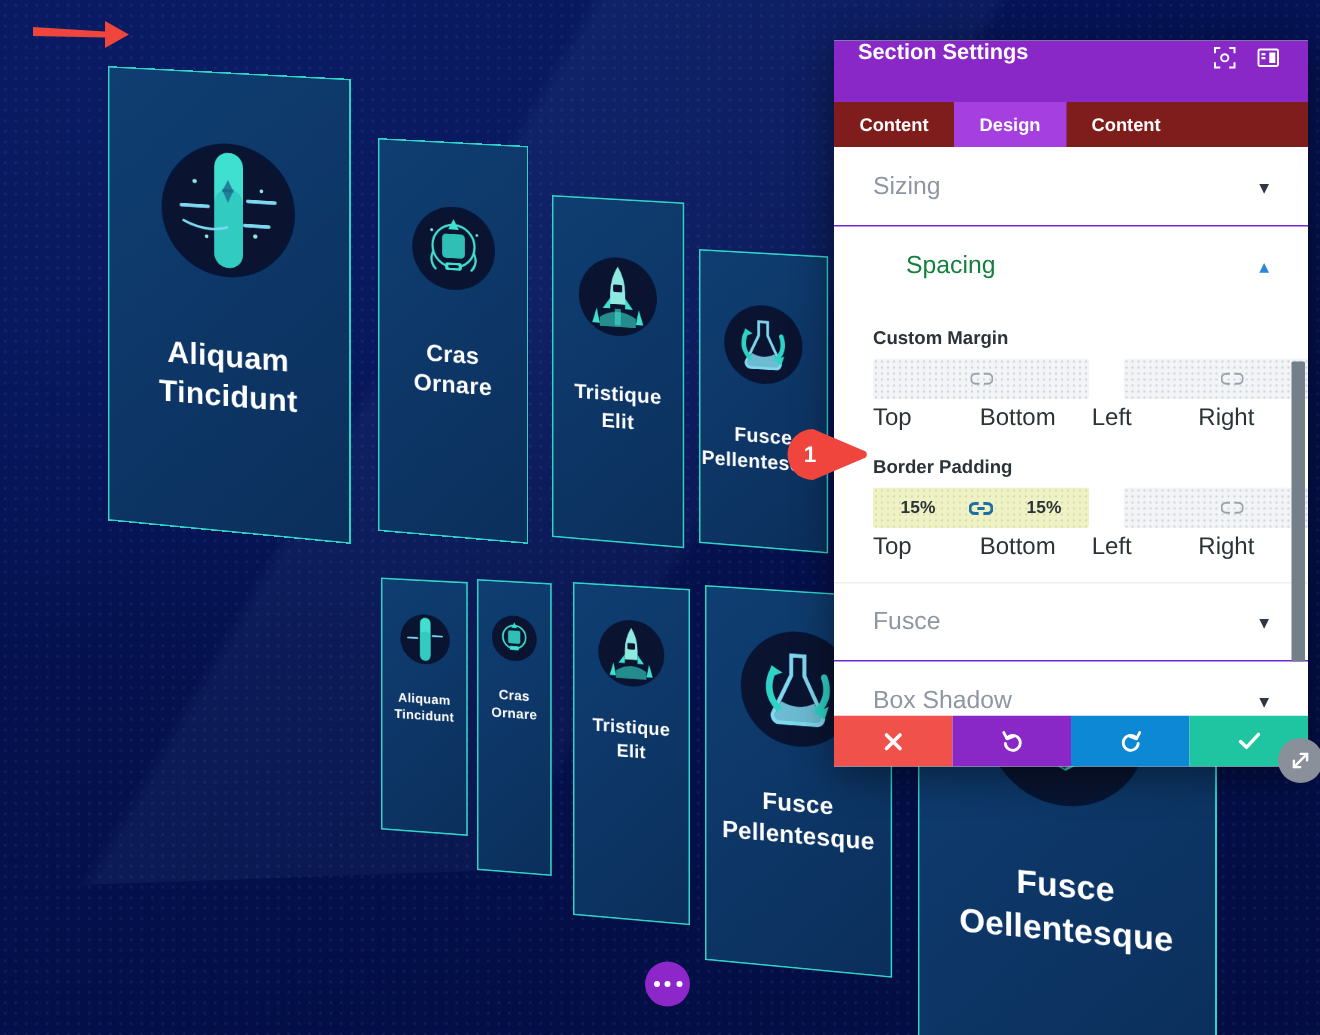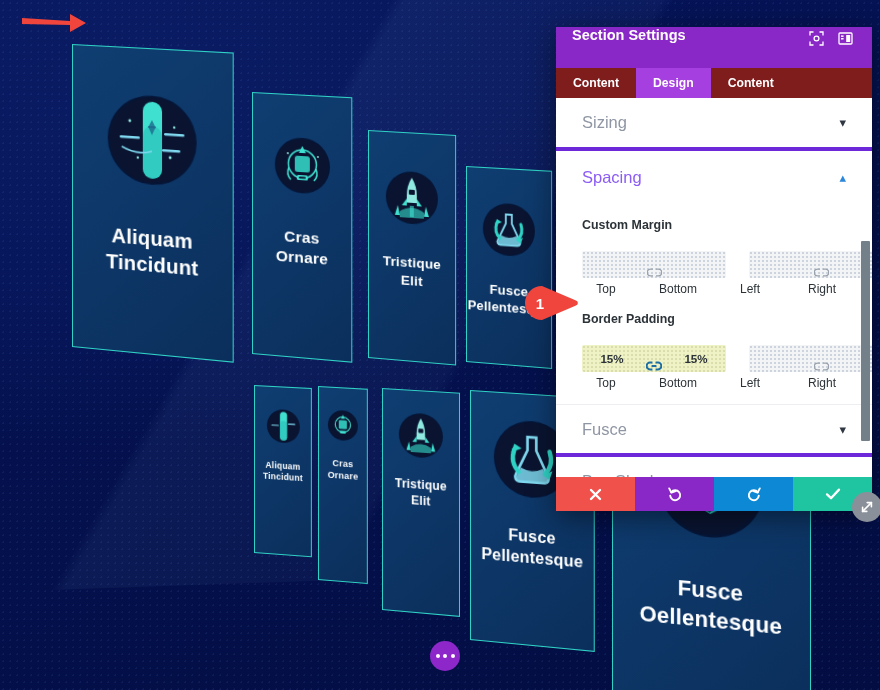--- a/index.html
+++ b/index.html
@@ -109,53 +109,52 @@
   .m-tabs .tab{
     color:#fff; font-size:12.2px; font-weight:bold; padding:0 17px;
     display:flex; align-items:center; cursor:pointer; white-space:nowrap;
   }
   .m-tabs .tab.on{ background:#a53fe0; }
 
   .m-body{ flex:1; overflow:hidden; position:relative; background:#fff; }
 
   .sect-head{
     height:53px; display:flex; align-items:center; padding:0 26px;
-    border-bottom:4px solid #6d28d9; cursor:pointer;
+    border-bottom:1px solid #6d28d9; cursor:pointer;
   }
   .sect-head .sh-t{ flex:1; font-size:16.5px; color:#8f96a3; }
-  .sect-head.open .sh-t{ color:#8b5cf6; }
+  .sect-head.open .sh-t{ color:#15803d;margin-left:22px; }
   .chev{ color:#2f3742; font-size:13px; line-height:1; }
   .sect-head.open .chev{ color:#2b87da; }
 
   .sect-body{ padding:4px 26px 14px; }
   .fld-label{
     font-size:12.4px; color:#2c3338; font-weight:bold;
     margin:10px 0 7px;
   }
   .pair-row{ display:flex; align-items:flex-start; }
   .pair{
-    display:flex; align-items:flex-end; background:#f2f4f6; border-radius:2px;
+    display:flex; align-items:center; background:#f2f4f6; border-radius:2px;
     background-image:radial-gradient(rgba(150,165,185,.40) 1px, transparent 1px);
     background-size:4px 4px;
-    margin-top:12px;
   }
   .pair.hl{
     background:#eef2c4;
     background-image:radial-gradient(rgba(170,175,120,.30) 1px, transparent 1px);
     background-size:4px 4px;
   }
   .pair .inp{
     width:60px; height:27px; border:none; background:transparent;
     font-family:"Liberation Sans", sans-serif; font-size:11.6px;
     font-weight:bold; color:#2c3338; text-align:center; outline:none;
   }
   .pair .lnk{ width:24px; display:flex; align-items:center; justify-content:center; cursor:pointer; }
   .pair-sep{ width:1px; align-self:stretch; background:#d9dde2; margin:1px 12px 1px 11px; }
   .sub-row{ display:flex; }
-  .sub{ font-size:12px; color:#2c3338; text-align:center; width:60px; margin-top:4px; }
+  .sub{ font-size:16px; color:#2c3338; text-align:left; width:60px; margin-top:4px; }
   .sub.gap{ margin-left:24px; }
   .sub.sep{ margin-left:24px; }
 
   .m-foot{ height:34px; display:flex; flex:none; }
   .m-foot button{
     flex:1; border:none; cursor:pointer; color:#fff;
     display:flex; align-items:center; justify-content:center;
     font-size:15px; font-family:"Liberation Sans", sans-serif;
   }
   .b-close{ background:#f0514b; }

